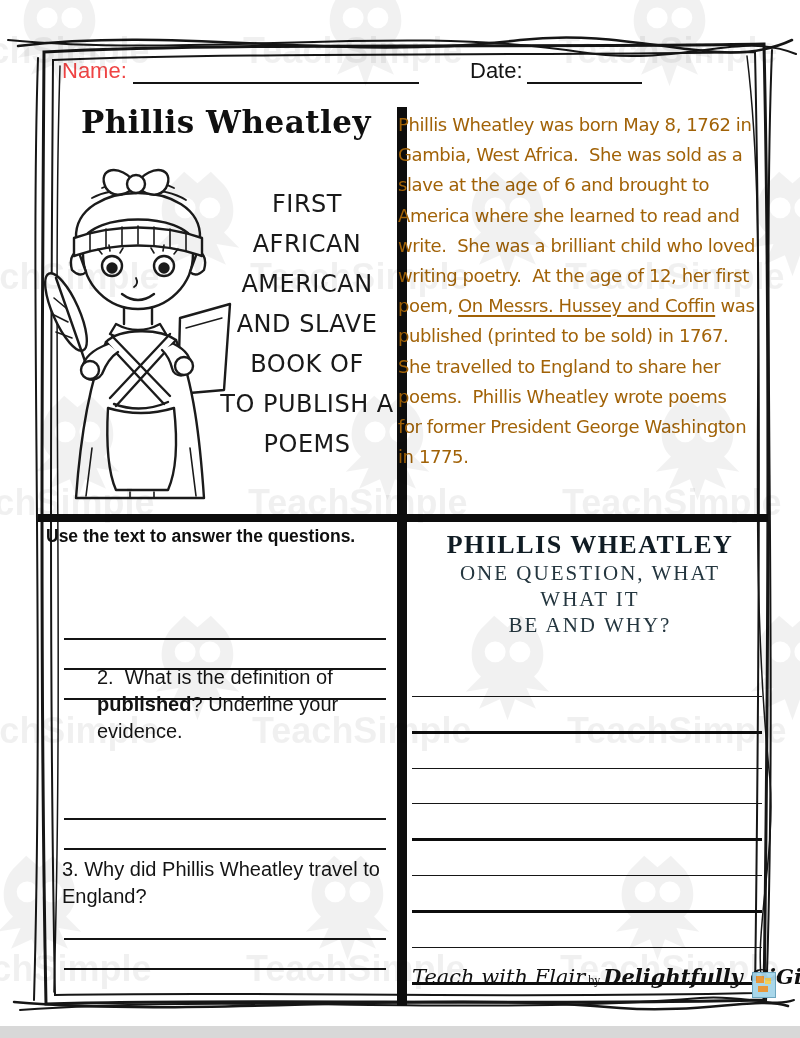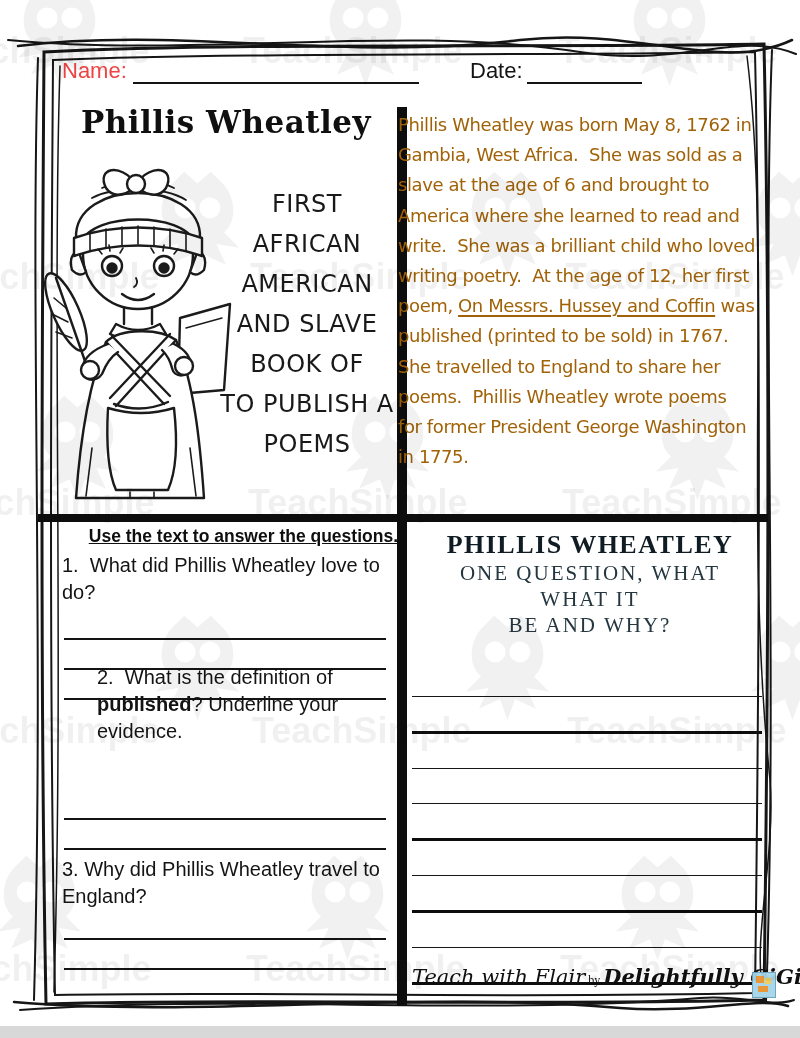--- a/index.html
+++ b/index.html
@@ -25,21 +25,21 @@
   .caption{left:210px;top:184px;width:194px;z-index:25;}
   .caption div{text-align:center;font-family:"DejaVu Sans",sans-serif;font-size:24px;line-height:40px;
          color:#191919;letter-spacing:.5px;}
 
   
   .passage{left:398px;top:110px;width:357px;font-family:"DejaVu Sans",sans-serif;font-size:18px;
          letter-spacing:-0.4px;line-height:30.2px;color:#a16207;white-space:pre-wrap;z-index:25;}
   .passage .utitle{text-decoration:underline;text-decoration-thickness:2px;text-underline-offset:3px;}
 
   
-  .instruction{left:46px;top:526px;width:352px;text-align:right;font-weight:bold;font-size:17.5px;color:#0f0f0f;z-index:25;text-decoration:underline;}
+  .instruction{left:46px;top:526px;width:352px;text-align:left;font-weight:bold;font-size:17.5px;color:#0f0f0f;z-index:25;}
   .question{left:62px;width:332px;font-size:20px;line-height:27px;color:#141414;white-space:pre-wrap;z-index:25;}
   .q1{top:552px;} .q2{top:664px;margin-left:35px;} .q3{top:856px;}
   .q-bold{font-weight:bold;}
   .ans-group{left:64px;width:322px;z-index:25;}
   .g1{top:610px;} .g2{top:790px;} .g3{top:910px;}
   .ans-line{height:28px;border-bottom:2.5px solid #141414;}
 
   
   .prompt{left:412px;top:530px;width:356px;text-align:center;font-family:"Liberation Serif",serif;
           color:#24363f;z-index:25;}
@@ -167,21 +167,20 @@
     <div>AND SLAVE</div>
     <div>BOOK OF</div>
     <div>TO PUBLISH A</div>
     <div>POEMS</div>
   </div>
 
   <div class="abs passage"><span>Phillis Wheatley was born May 8, 1762 in Gambia, West Africa.  She was sold as a slave at the age of 6 and brought to America where she learned to read and write.  She was a brilliant child who loved writing poetry.  At the age of 12, her first poem, </span><span class="utitle">On Messrs. Hussey and Coffin</span><span> was published (printed to be sold) in 1767.  She travelled to England to share her poems.  Phillis Wheatley wrote poems for former President George Washington in 1775.</span></div>
 
   <div class="abs instruction">Use the text to answer the questions.</div>
 
-  <div class="abs question q1">1.  What did Phillis Wheatley love to do?</div>
   <div class="abs ans-group g1">
     <div class="ans-line"></div>
     <div class="ans-line"></div>
     <div class="ans-line"></div>
   </div>
 
   <div class="abs question q2"><span>2.  What is the definition of </span><span class="q-bold">published</span><span>? Underline your evidence.</span></div>
   <div class="abs ans-group g2">
     <div class="ans-line"></div>
     <div class="ans-line"></div>

